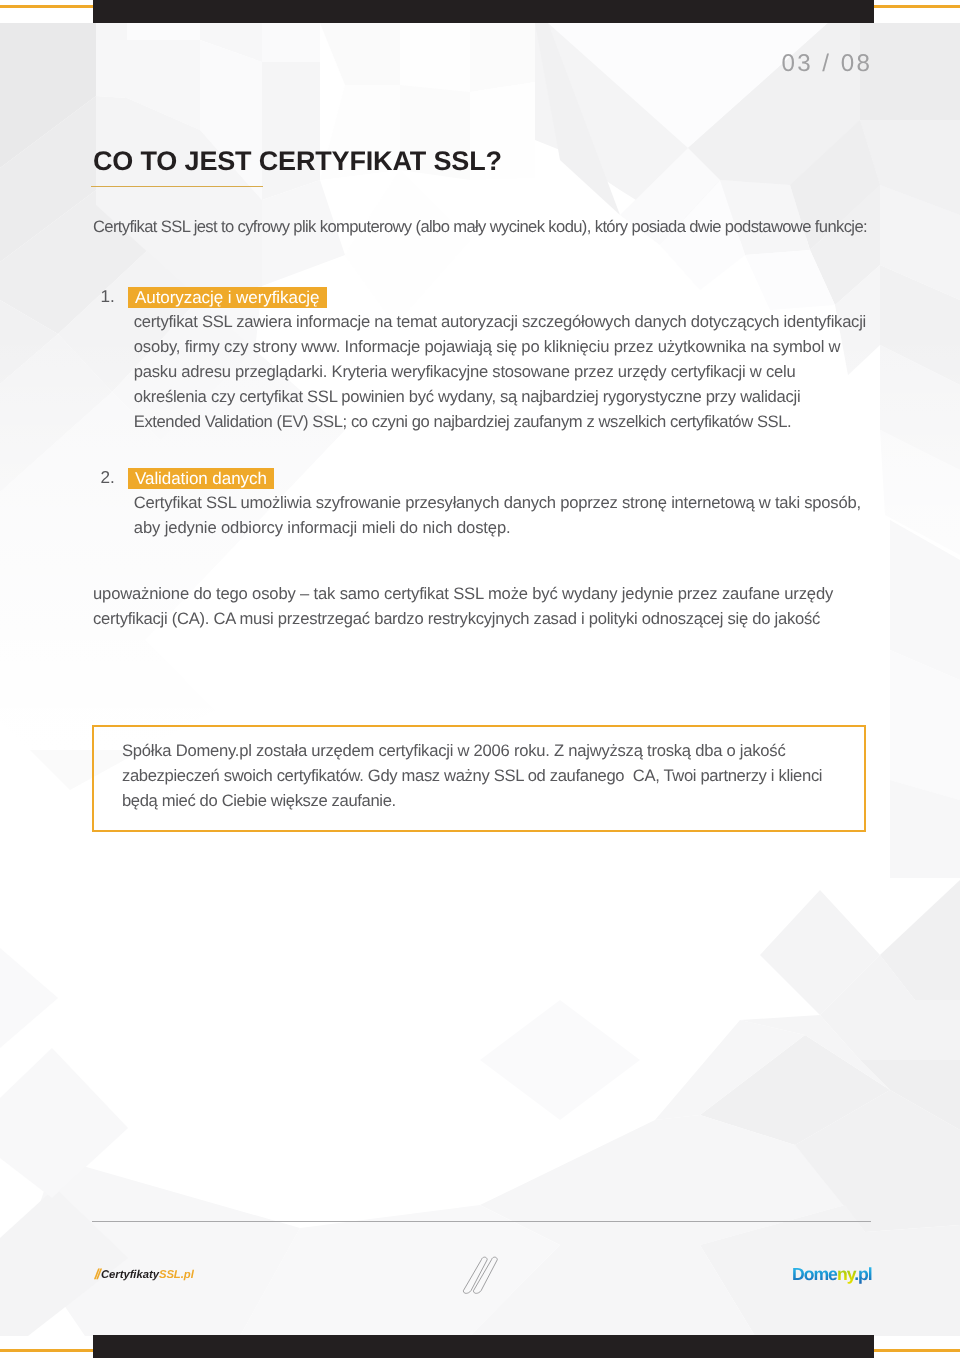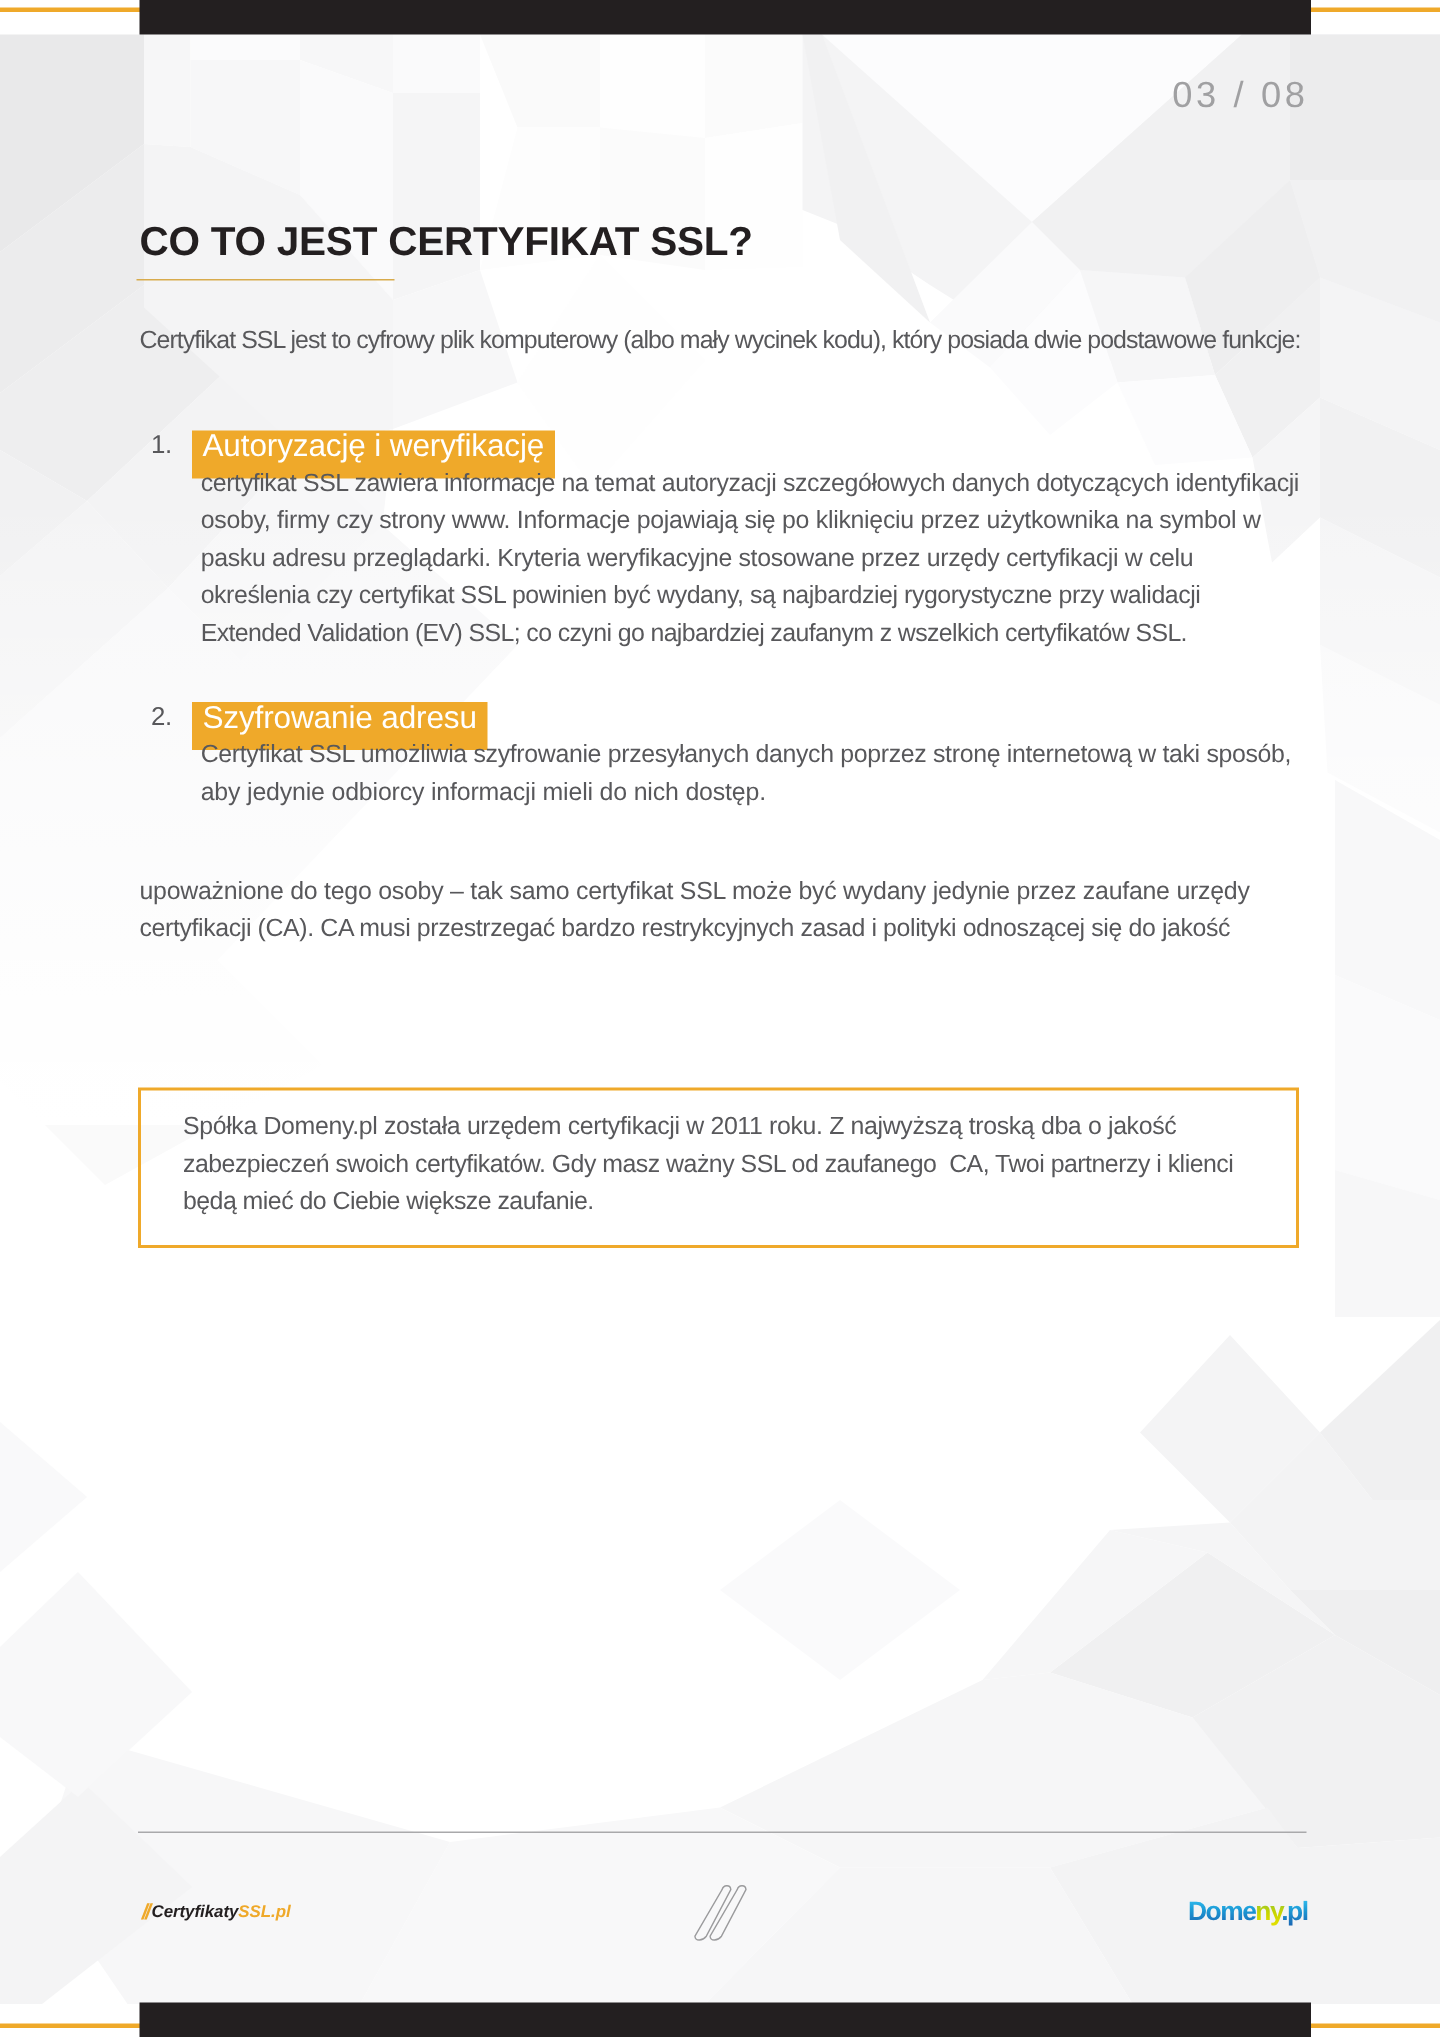--- a/index.html
+++ b/index.html
@@ -22,23 +22,23 @@
       color:#231F20;letter-spacing:-0.006em;line-height:17.6px;white-space:nowrap;}
   .title-rule{position:absolute;left:91px;top:186px;width:172px;height:1.2px;background:#D8AB4C;}
 
   .txt{color:#58585B;font-size:16.6px;line-height:24.9px;letter-spacing:-0.0136em;}
   .ln{white-space:pre;}
 
   .intro{position:absolute;left:93px;top:214.8px;font-size:16.6px;letter-spacing:-0.0380em;}
 
   .li{position:absolute;left:93px;}
   .li .num{position:absolute;left:7.6px;top:1.9px;font-size:17.2px;line-height:1;}
-  .li .hl{display:block;background:#EFA92A;color:#fff;font-size:21px;white-space:nowrap;
+  .li .hl{display:block;background:#EFA92A;color:#fff;font-size:17.0px;white-space:nowrap;
       letter-spacing:-0.004em;
-      padding:0 7.5px 0 6.6px;line-height:21px;height:32px;position:absolute;left:35.4px;top:0.2px;
+      padding:0 7.5px 0 6.6px;line-height:21px;height:21px;position:absolute;left:35.4px;top:0.2px;
       width:max-content;}
   .li .body{position:absolute;left:40.8px;top:23.5px;}
 
   .li1{top:286.5px;}
   .li2{top:467.5px;}
 
   .para{position:absolute;left:93px;top:582px;letter-spacing:-0.0098em;}
 
   .callout{position:absolute;left:92.3px;top:725.4px;width:773.8px;height:106.6px;
       border:2.5px solid #EFA92A;box-sizing:border-box;}
@@ -183,35 +183,35 @@
         <div class="ln">certyfikat SSL zawiera informacje na temat autoryzacji szczegółowych danych dotyczących identyfikacji</div>
         <div class="ln">osoby, firmy czy strony www. Informacje pojawiają się po kliknięciu przez użytkownika na symbol w</div>
         <div class="ln">pasku adresu przeglądarki. Kryteria weryfikacyjne stosowane przez urzędy certyfikacji w celu</div>
         <div class="ln">określenia czy certyfikat SSL powinien być wydany, są najbardziej rygorystyczne przy walidacji</div>
         <div class="ln">Extended Validation (EV) SSL; co czyni go najbardziej zaufanym z wszelkich certyfikatów SSL.</div>
       </div>
   </div>
 
   <div class="li li2 txt">
     <span class="num">2.</span>
-    <span class="hl">Szyfrowanie adresu</span>
+    <span class="hl">Validation danych</span>
     <div class="body">
         <div class="ln">Certyfikat SSL umożliwia szyfrowanie przesyłanych danych poprzez stronę internetową w taki sposób,</div>
         <div class="ln">aby jedynie odbiorcy informacji mieli do nich dostęp.</div>
       </div>
   </div>
 
   <div class="para txt">
       <div class="ln">upoważnione do tego osoby – tak samo certyfikat SSL może być wydany jedynie przez zaufane urzędy</div>
       <div class="ln">certyfikacji (CA). CA musi przestrzegać bardzo restrykcyjnych zasad i polityki odnoszącej się do jakość</div>
     </div>
 
   <div class="callout">
     <div class="ctext txt">
-        <div class="ln">Spółka Domeny.pl została urzędem certyfikacji w 2011 roku. Z najwyższą troską dba o jakość</div>
+        <div class="ln">Spółka Domeny.pl została urzędem certyfikacji w 2006 roku. Z najwyższą troską dba o jakość</div>
         <div class="ln">zabezpieczeń swoich certyfikatów. Gdy masz ważny SSL od zaufanego  CA, Twoi partnerzy i klienci</div>
         <div class="ln">będą mieć do Ciebie większe zaufanie.</div>
       </div>
   </div>
 
   <div class="foot-rule"></div>
 
   <div class="logo-left">
     <span class="sl">//</span><span class="p1">Certyfikaty</span><span class="p2">SSL.pl</span>
   </div>

